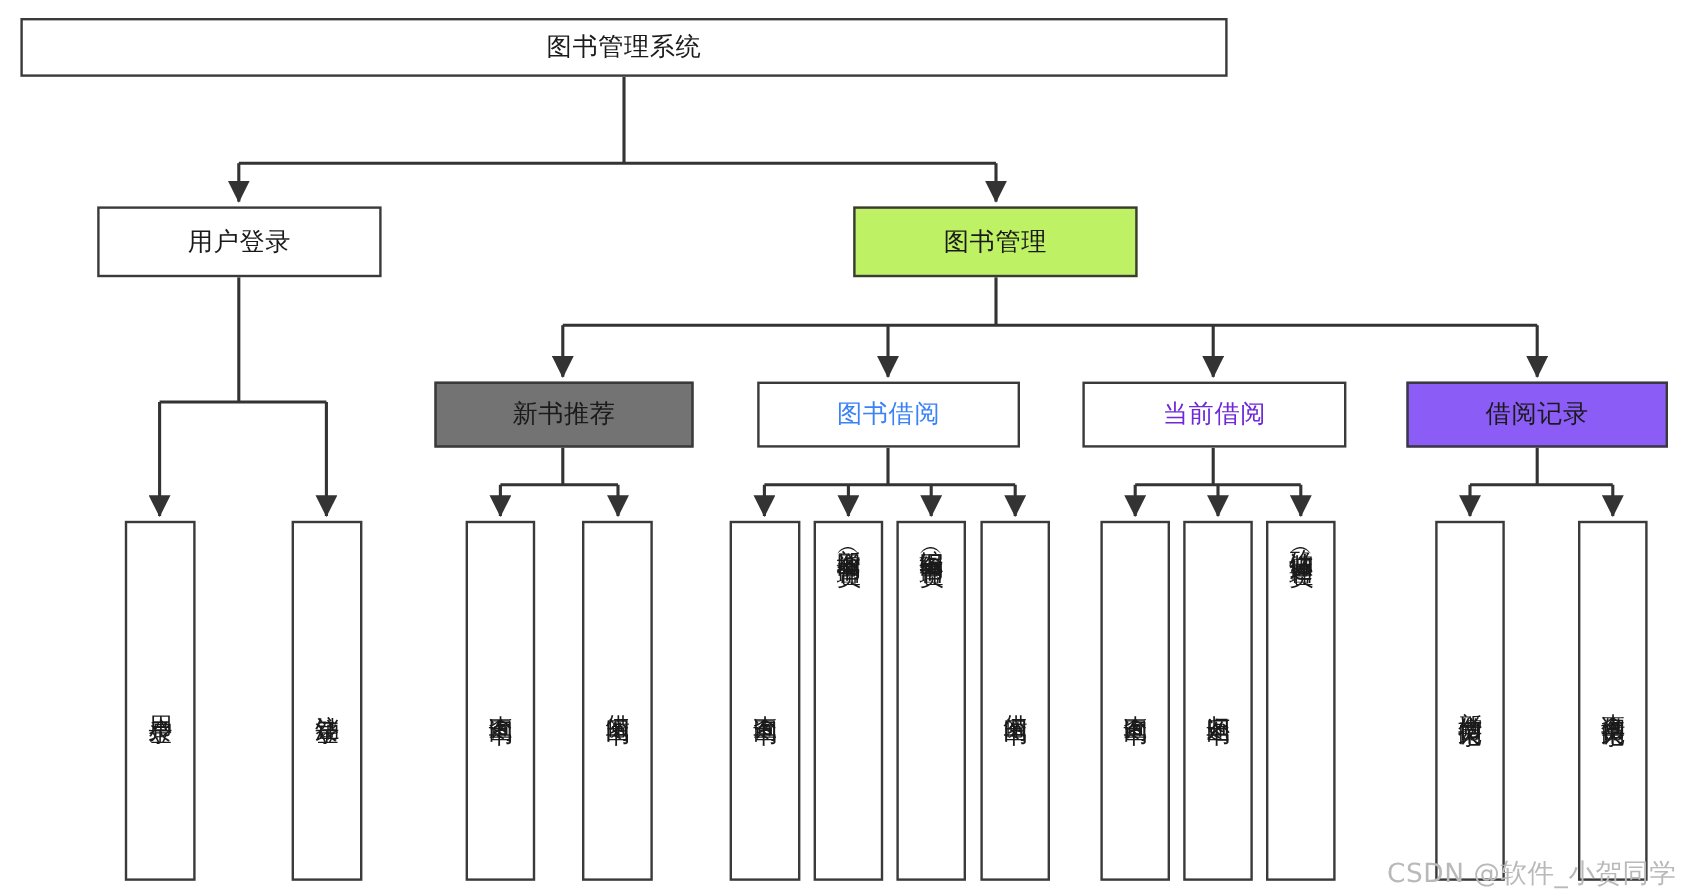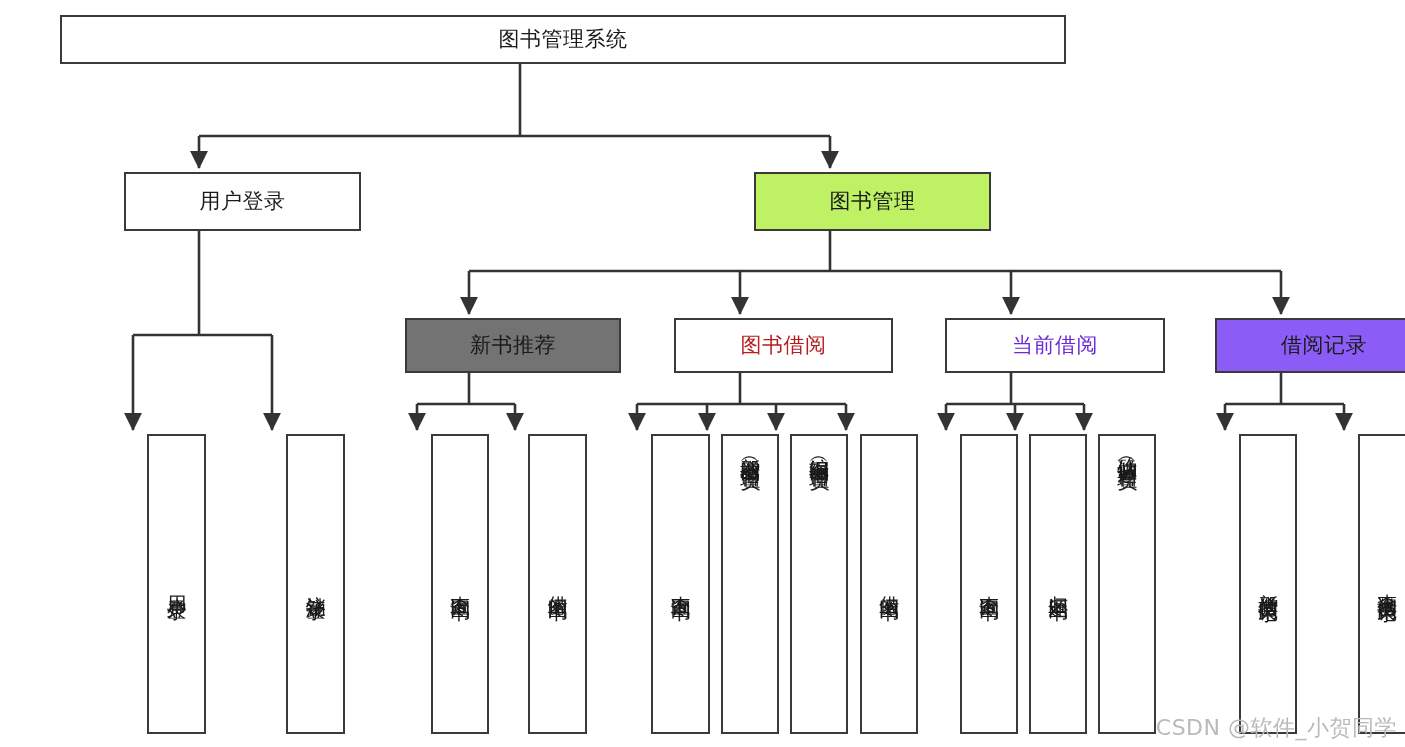--- a/index.html
+++ b/index.html
@@ -28,21 +28,20 @@
   }
   .node {
     position: absolute;
     box-sizing: border-box;
     background: #ffffff;
     border: 2px solid #3a3a3a;
     display: flex;
     align-items: center;
     justify-content: center;
     color: #222222;
-    margin-left: 43px;
   }
   .node-label {
     display: block;
     text-align: center;
     color: #1a1a1a;
     letter-spacing: 0.5px;
   }
   
   .node.horizontal .node-label {
     writing-mode: horizontal-tb;
@@ -143,21 +142,21 @@
     <span class="node-label" style="color: rgb(26, 26, 26);">用户登录</span>
   </div>
   <div class="node horizontal" style="left: 711px; top: 172px; width: 237px; height: 59px; border-color: rgb(58, 58, 58); background: #bef264;">
     <span class="node-label" style="color: rgb(26, 26, 26);">图书管理</span>
   </div>
 
   <div class="node horizontal" style="left: 362px; top: 318px; width: 216px; height: 55px; border-color: rgb(58, 58, 58); background: #737373;">
     <span class="node-label" style="color: rgb(26, 26, 26);">新书推荐</span>
   </div>
   <div class="node horizontal" style="left: 631px; top: 318px; width: 219px; height: 55px; border-color: rgb(58, 58, 58); background: rgb(255, 255, 255);">
-    <span class="node-label" style="color: #b91c1c;">图书借阅</span>
+    <span class="node-label" style="color: #3b82f6;">图书借阅</span>
   </div>
   <div class="node horizontal" style="left: 902px; top: 318px; width: 220px; height: 55px; border-color: rgb(58, 58, 58); background: rgb(255, 255, 255);">
     <span class="node-label" style="color: #6d28d9;">当前借阅</span>
   </div>
   <div class="node horizontal" style="left: 1172px; top: 318px; width: 218px; height: 55px; border-color: rgb(58, 58, 58); background: #8b5cf6;">
     <span class="node-label" style="color: rgb(26, 26, 26);">借阅记录</span>
   </div>
 
   <div class="node vertical centered" style="left: 104px; top: 434px; width: 59px; height: 300px; border-color: rgb(58, 58, 58); background: rgb(255, 255, 255);">
     <span class="node-label" style="color: rgb(26, 26, 26);">用户登录</span>

